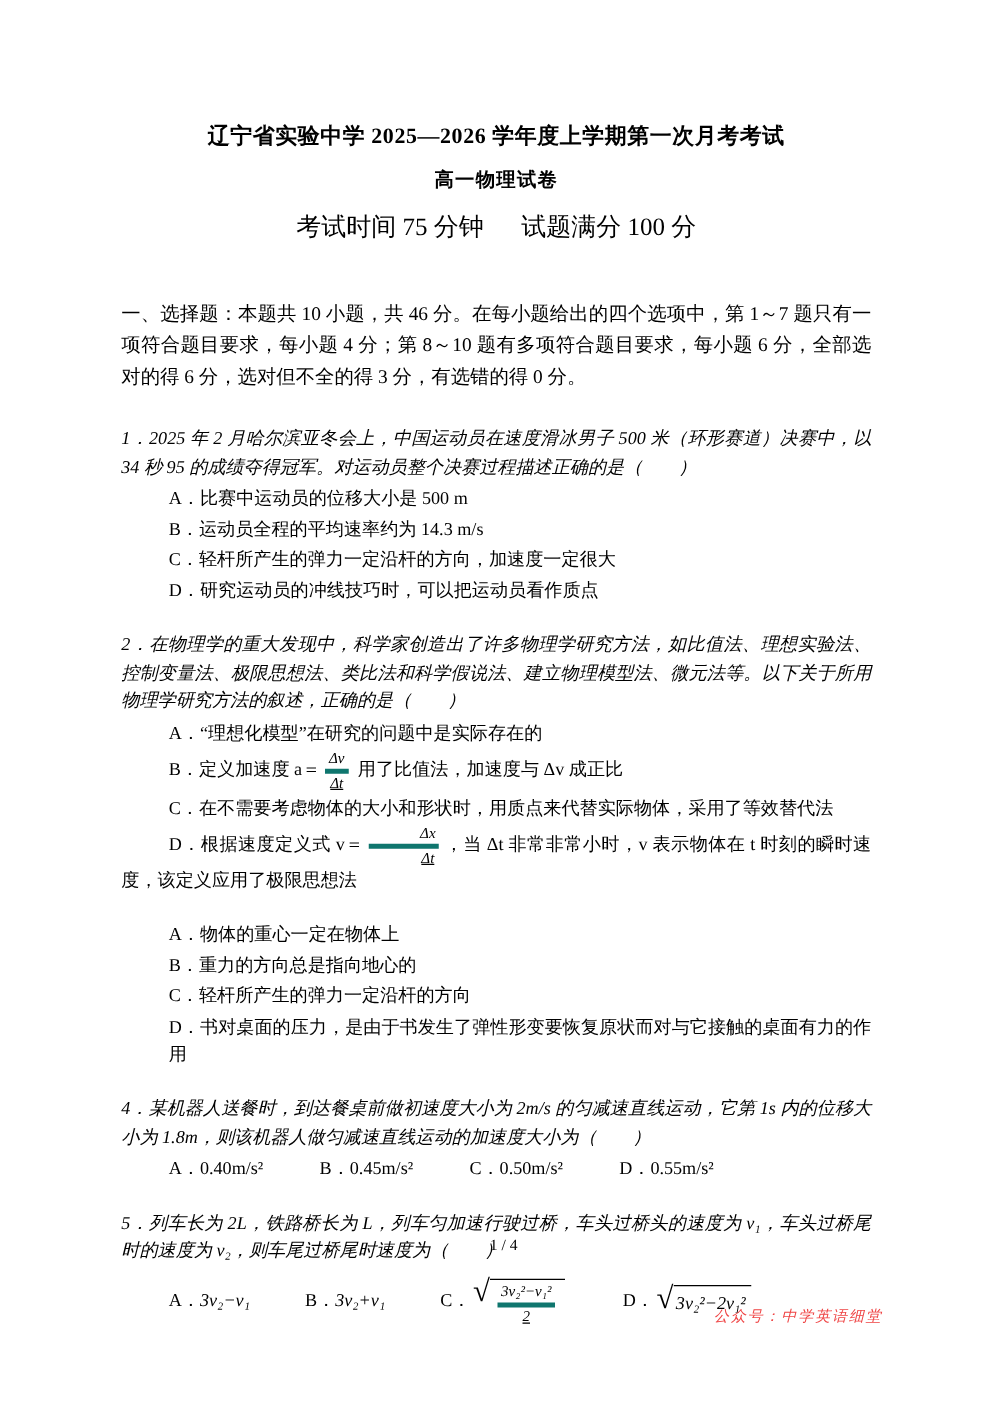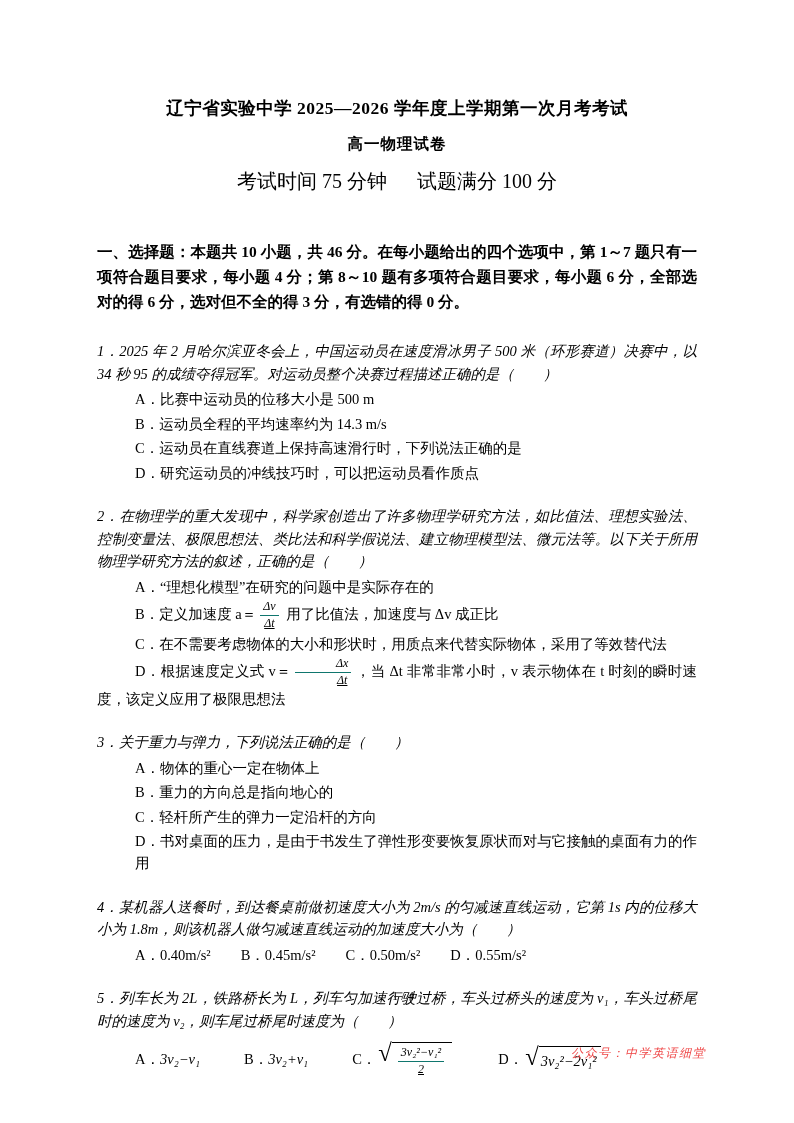--- a/index.html
+++ b/index.html
@@ -36,21 +36,21 @@
   }
   .exam-info {
     display: flex;
     justify-content: center;
     gap: 30px;
     font-size: 20px;
     margin: 0 0 44px 0;
   }
   .section-heading {
     font-size: 15.5px;
-    font-weight: bold;
+    font-weight: normal;
     line-height: 1.62;
     text-align: justify;
     margin: 0 0 26px 0;
   }
   .question {
     margin: 0 0 21px 0;
     font-size: 14.5px;
   }
   .stem {
     margin: 0 0 3px 0;
@@ -67,40 +67,40 @@
     text-align: justify;
   }
   
   .opt-outdent {
     margin-left: -38px;
     text-indent: 38px;
   }
   .options-row {
     display: flex;
     margin-left: 38px;
-    gap: 30px;
+    gap: 45px;
     align-items: center;
     line-height: 1.55;
   }
   .options-row.wide-gap { gap: 44px; margin-top: 10px; }
   .opt-inline { white-space: nowrap; display: inline-flex; align-items: center; }
   .expr { font-style: italic; }
   
   .frac {
     display: inline-flex;
     flex-direction: column;
     vertical-align: middle;
     text-align: center;
     font-size: 12px;
     line-height: 1.15;
     margin: 0 4px;
     font-style: italic;
   }
   .frac .num {
-    border-bottom: 1px solid #0f766e;
+    border-bottom: 4px solid #0f766e;
     padding: 0 3px 1px 3px;
   }
   .frac .den { padding-top: 1px; text-decoration: underline; }
   
   .sqrt {
     display: inline-flex;
     align-items: flex-start;
     vertical-align: middle;
     margin: 0 2px;
   }
@@ -147,21 +147,21 @@
       <span>试题满分 100 分</span>
     </div>
 
     <p class="section-heading">一、选择题：本题共 10 小题，共 46 分。在每小题给出的四个选项中，第 1～7 题只有一项符合题目要求，每小题 4 分；第 8～10 题有多项符合题目要求，每小题 6 分，全部选对的得 6 分，选对但不全的得 3 分，有选错的得 0 分。</p>
 
     <div class="question">
       <p class="stem">1．2025 年 2 月哈尔滨亚冬会上，中国运动员在速度滑冰男子 500 米（环形赛道）决赛中，以 34 秒 95 的成绩夺得冠军。对运动员整个决赛过程描述正确的是（　　）</p>
       <div class="options">
         <p class="opt">A．比赛中运动员的位移大小是 500 m</p>
         <p class="opt">B．运动员全程的平均速率约为 14.3 m/s</p>
-        <p class="opt">C．运动员在直线赛道上保持高速滑行时，下列说法正确的是</p>
+        <p class="opt">C．轻杆所产生的弹力一定沿杆的方向，加速度一定很大</p>
         <p class="opt">D．研究运动员的冲线技巧时，可以把运动员看作质点</p>
       </div>
     </div>
 
     <div class="question">
       <p class="stem">2．在物理学的重大发现中，科学家创造出了许多物理学研究方法，如比值法、理想实验法、控制变量法、极限思想法、类比法和科学假说法、建立物理模型法、微元法等。以下关于所用物理学研究方法的叙述，正确的是（　　）</p>
       <div class="options">
         <p class="opt">A．“理想化模型”在研究的问题中是实际存在的</p>
         <p class="opt">
           <span>B．定义加速度 a＝</span><span class="frac">
@@ -173,21 +173,20 @@
         <p class="opt opt-outdent">
           <span>D．根据速度定义式 v＝</span><span class="frac">
               <span class="num">Δx</span>
               <span class="den">Δt</span>
             </span><span>，当 Δt 非常非常小时，v 表示物体在 t 时刻的瞬时速度，该定义应用了极限思想法</span>
         </p>
       </div>
     </div>
 
     <div class="question">
-      <p class="stem">3．关于重力与弹力，下列说法正确的是（　　）</p>
       <div class="options">
         <p class="opt">A．物体的重心一定在物体上</p>
         <p class="opt">B．重力的方向总是指向地心的</p>
         <p class="opt">C．轻杆所产生的弹力一定沿杆的方向</p>
         <p class="opt">D．书对桌面的压力，是由于书发生了弹性形变要恢复原状而对与它接触的桌面有力的作用</p>
       </div>
     </div>
 
     <div class="question">
       <p class="stem">4．某机器人送餐时，到达餐桌前做初速度大小为 2m/s 的匀减速直线运动，它第 1s 内的位移大小为 1.8m，则该机器人做匀减速直线运动的加速度大小为（　　）</p>

